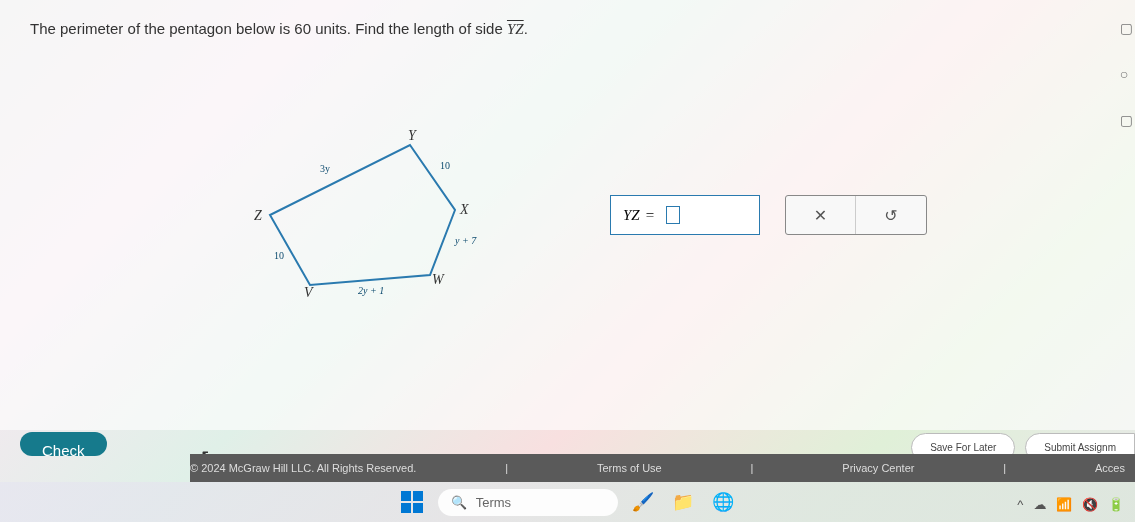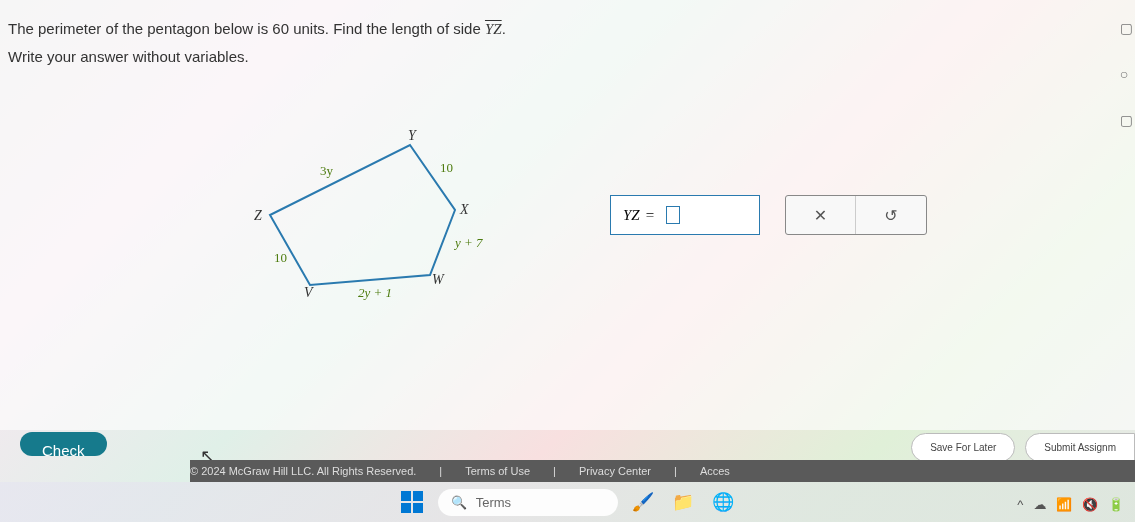--- a/index.html
+++ b/index.html
@@ -6,21 +6,21 @@
     body {
       font-family: Arial, sans-serif;
       width: 1135px;
       height: 522px;
       position: relative;
       background: linear-gradient(135deg, #e8e8e8 0%, #f5e8f0 20%, #e0f0e8 40%, #f8e0e0 60%, #e0f0d8 80%, #e8e8e8 100%);
       overflow: hidden;
     }
     .content-area {
       background: rgba(255,255,255,0.6);
-      padding: 15px 8px;
+      padding: 15px 30px;
       height: 430px;
     }
     .question-text {
       font-size: 15px;
       color: #333;
       line-height: 1.8;
     }
     .overline { text-decoration: overline; font-style: italic; font-family: 'Times New Roman', serif; }
     .math-var { font-style: italic; font-family: 'Times New Roman', serif; }
     .figure-container {
@@ -31,22 +31,22 @@
     .pentagon-label {
       position: absolute;
       font-family: 'Times New Roman', serif;
       font-size: 14px;
       color: #333;
       font-style: italic;
     }
     .edge-label {
       position: absolute;
       font-family: 'Times New Roman', serif;
-      font-size: 13px;
-      color: #4d7c0f;
+      font-size: 10px;
+      color: #0c4a6e;
     }
     .answer-box {
       position: absolute;
       top: 195px;
       left: 610px;
       width: 150px;
       height: 40px;
       border: 1px solid #2a7aaf;
       background: white;
       display: flex;
@@ -118,27 +118,27 @@
       border-radius: 20px;
       font-size: 10px;
       color: #444;
       cursor: pointer;
     }
     .copyright-bar {
       position: absolute;
       bottom: 40px;
       right: 0;
       left: 190px;
-      height: 22px;
+      height: 28px;
       background: #5a5a5a;
       color: #ddd;
       font-size: 11px;
       display: flex;
       align-items: center;
-      justify-content: flex-start;
+      justify-content: space-between;
       padding-right: 10px;
       gap: 23px;
     }
     .copyright-bar span { color: #ddd; }
     .taskbar {
       position: absolute;
       bottom: 0;
       left: 0;
       right: 0;
       height: 40px;
@@ -205,21 +205,20 @@
       color: #333;
     }
   </style>
 </head>
 <body>
 
 <div class="content-area">
   <p class="question-text">
     <span>The perimeter of the pentagon below is </span><span>60</span><span> units. Find the length of side </span><span class="overline">YZ</span><span>.</span>
   </p>
-  <p class="question-text">Write your answer without variables.</p>
 </div>
 
 <div class="figure-container">
   <svg width="260" height="190">
     <polygon points="180,15 225,80 200,145 80,155 40,85" fill="none" stroke="#2a7aaf" stroke-width="2"></polygon>
   </svg>
   
   <div class="pentagon-label" style="top:-2px; left:178px;">Y</div>
   <div class="pentagon-label" style="top:72px; left:230px;">X</div>
   <div class="pentagon-label" style="top:142px; left:202px;">W</div>

